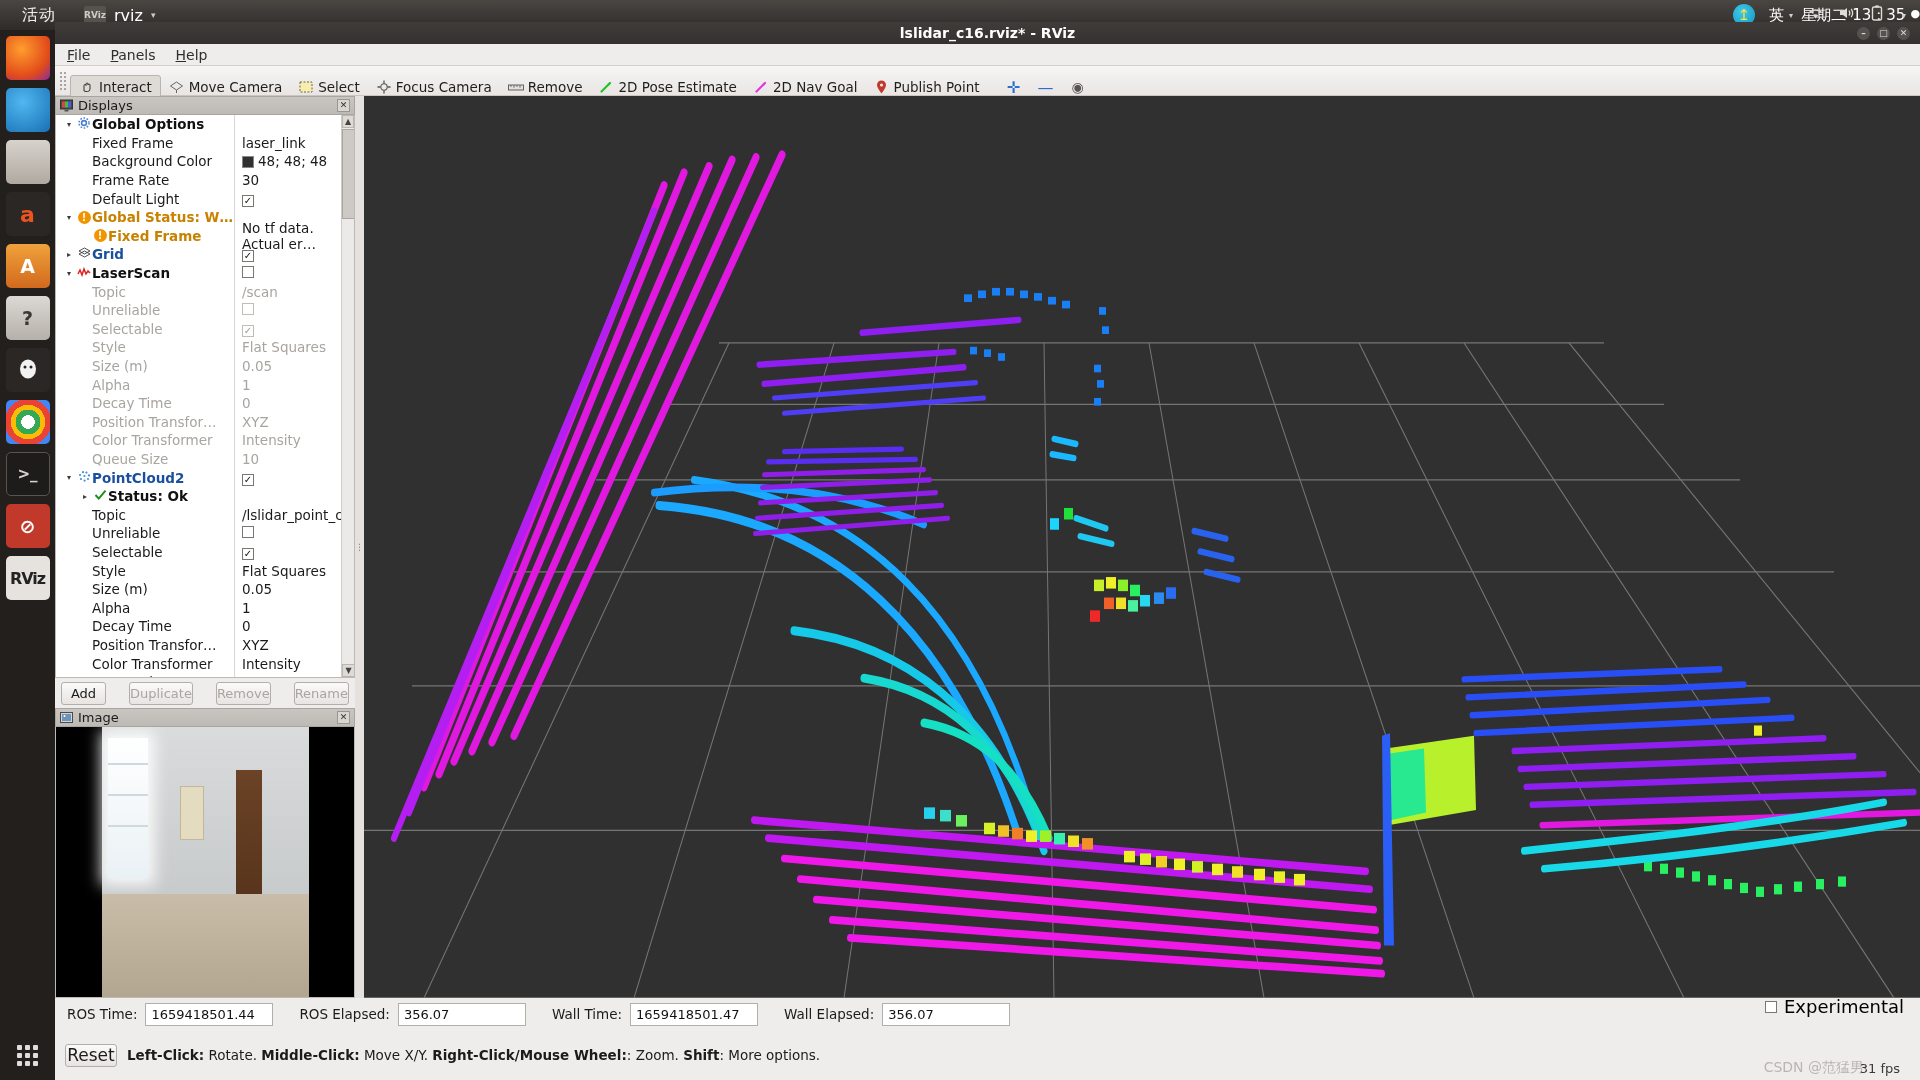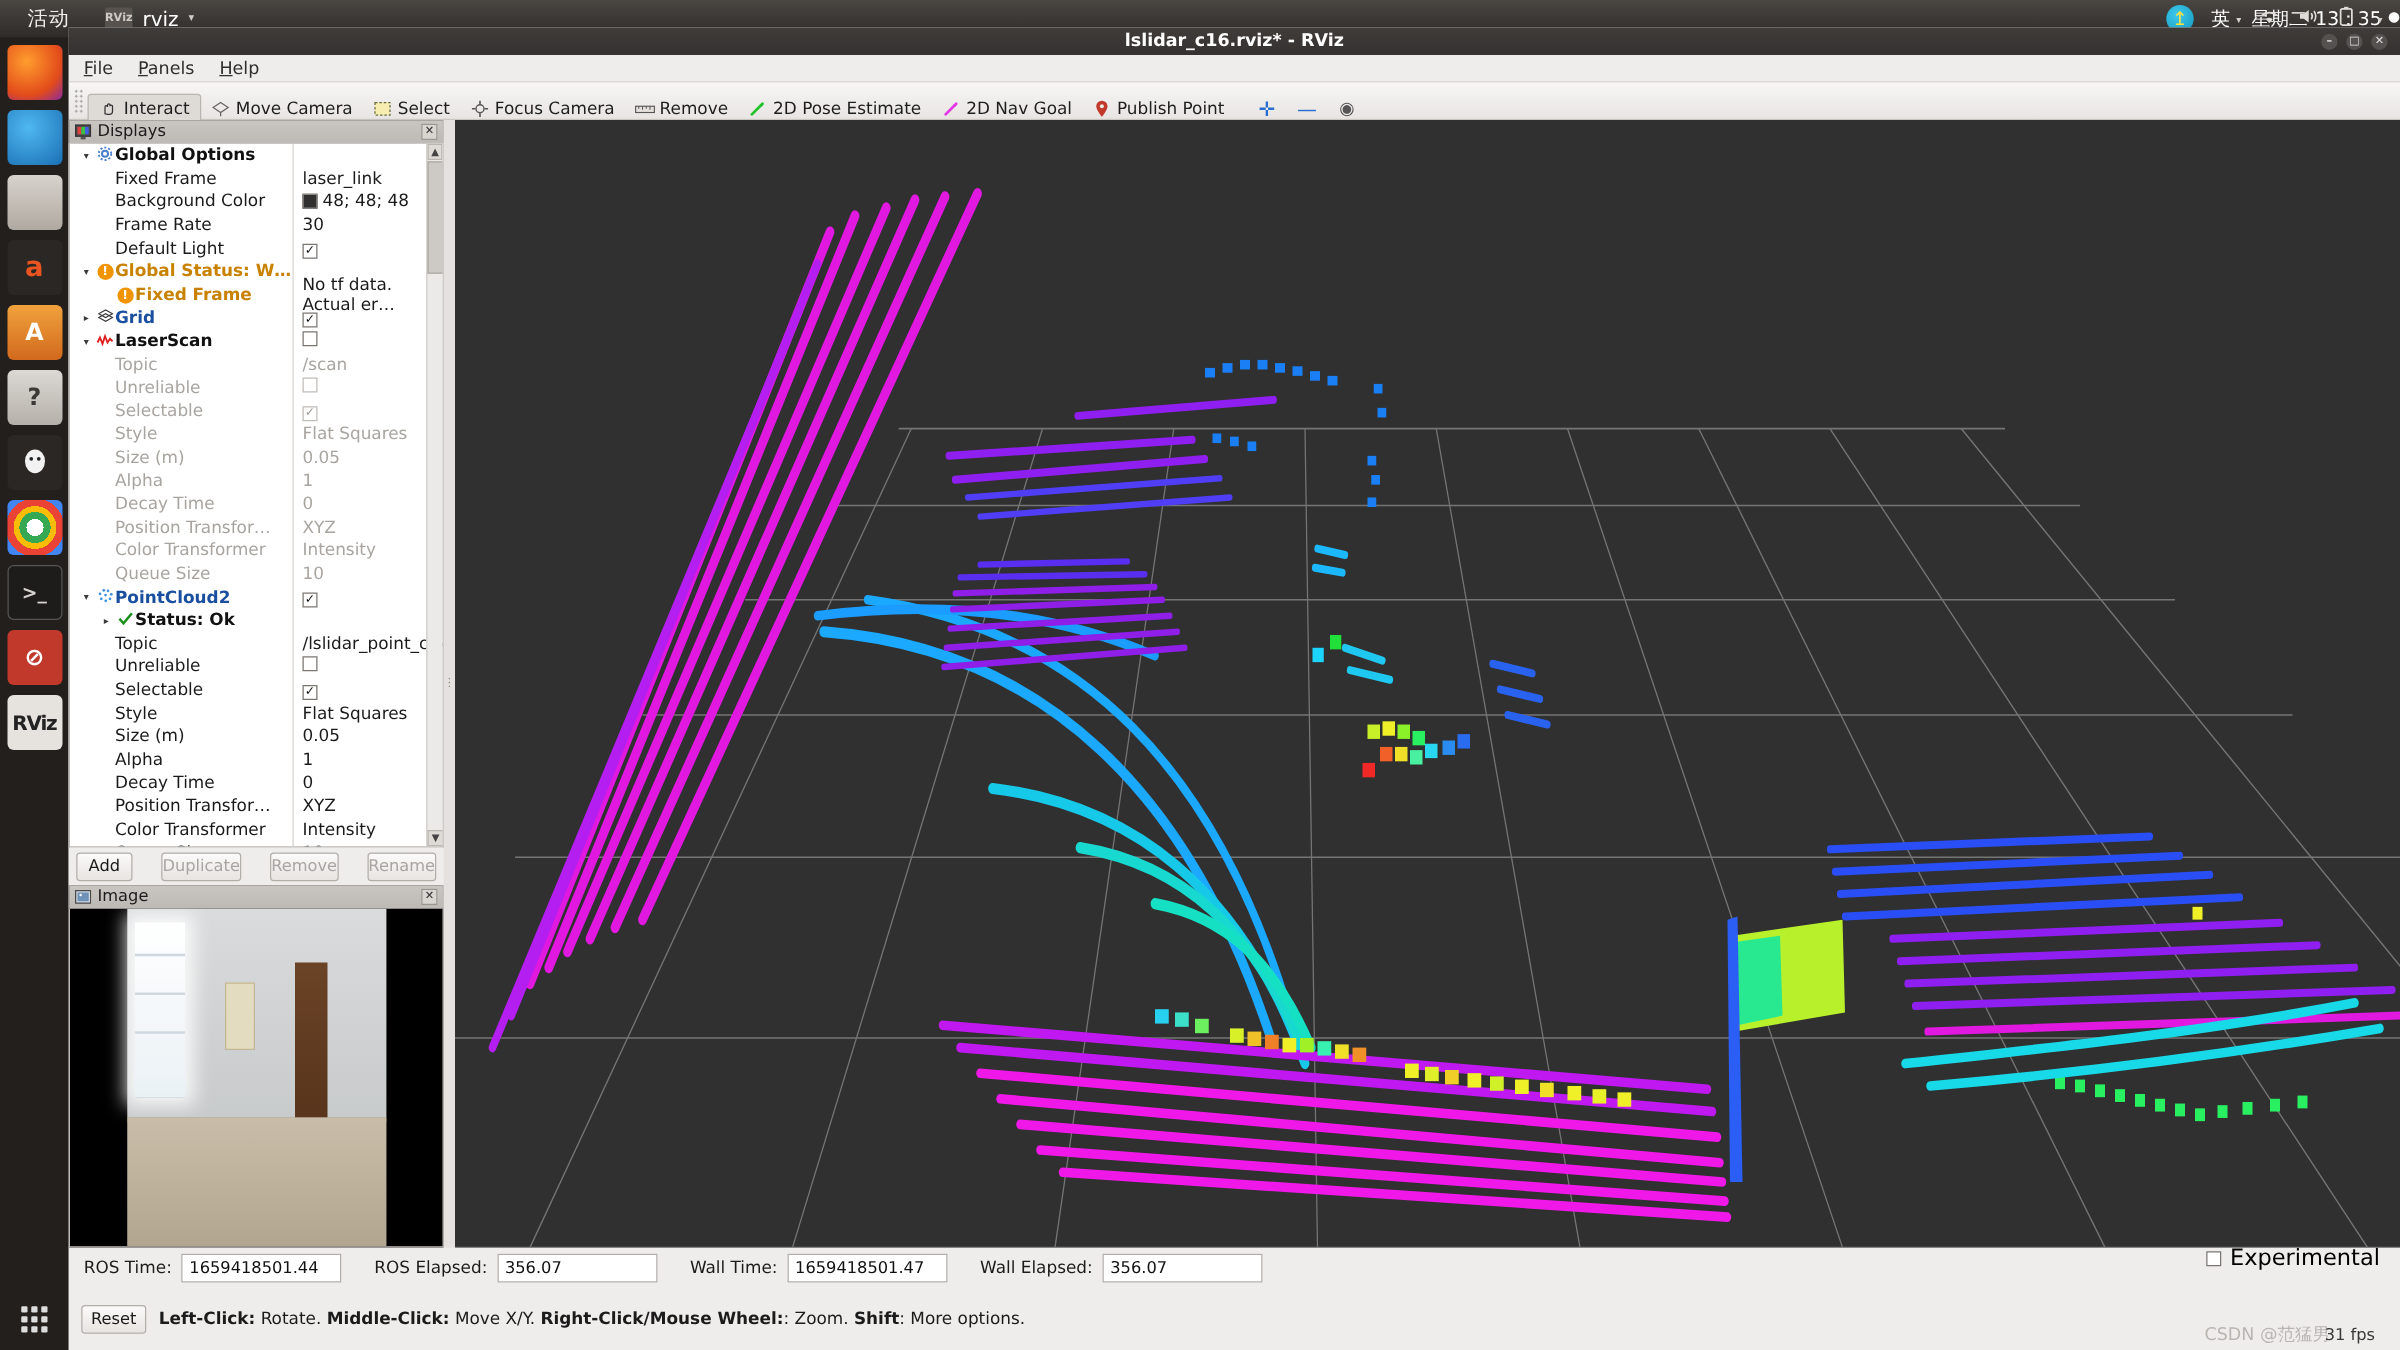--- a/index.html
+++ b/index.html
@@ -206,21 +206,21 @@
   .tf-input {
     height: 23px; border: 1px solid #b2aea9; background: #ffffff;
     font-size: 13px; color: #111; padding: 0 5px; display: flex; align-items: center;
   }
   .tf-w1 { width: 128px; }
   .tf-gap { width: 14px; }
   .status-row { flex: 1; display: flex; align-items: center; padding-left: 10px; gap: 10px; font-size: 13.5px; position: relative; }
   .reset-btn {
     width: 52px; height: 23px; border: 1px solid #b2aea9; border-radius: 3px;
     background: linear-gradient(180deg,#fbfafa,#e7e4e1);
-    display: flex; align-items: center; justify-content: center; font-size: 13px; color:#1b1b1b;
+    display: flex; align-items: center; justify-content: center; font-size: 17px; color:#1b1b1b;
   }
   .hint-text { color: #1b1b1b; }
   .hint-text b { font-weight: bold; }
   .experimental-box { position: absolute; right: 16px; top: -34px; display: flex; align-items: center; gap: 7px; font-size: 18px; }
   .fps-text { position: absolute; right: 20px; bottom: 4px; font-size: 13px; color: #3a3a3a; }
   .watermark { position: absolute; right: 56px; bottom: 3px; font-size: 14px; color: #b9b5b1; white-space: nowrap; }
 </style>
 </head>
 <body>
 

